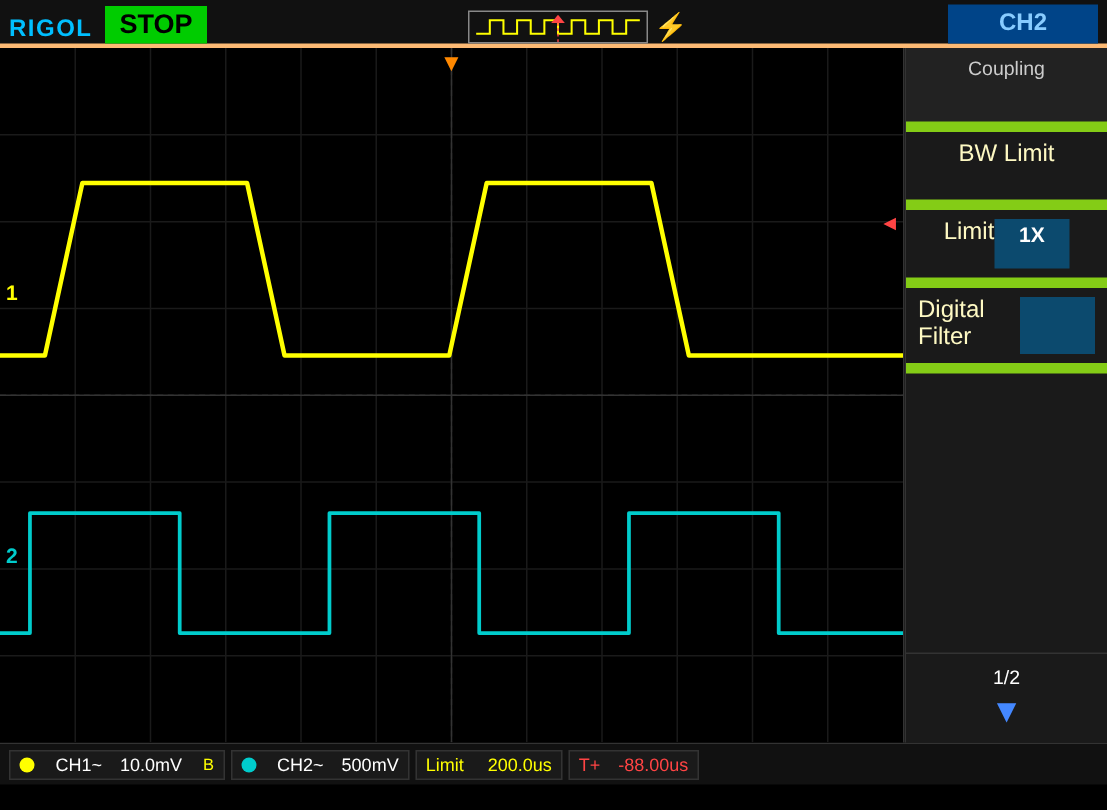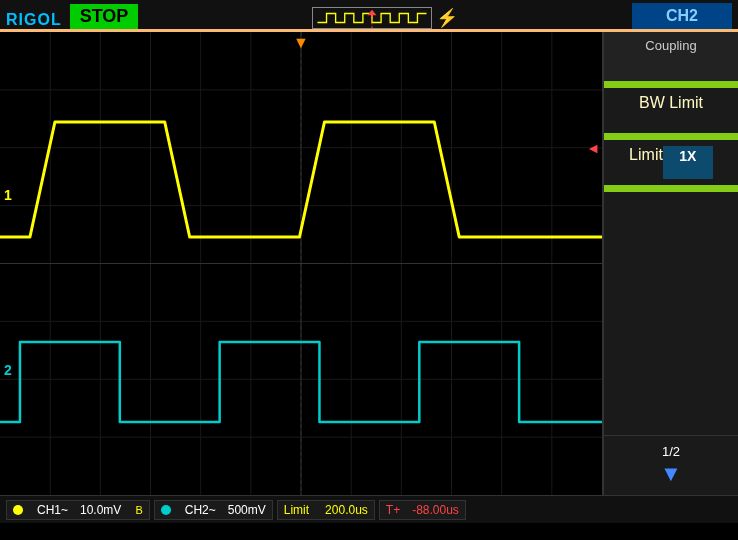--- a/index.html
+++ b/index.html
@@ -352,20 +352,24 @@
 
     <div class="menu-item">
       <span class="item-label">BW Limit</span>
     </div>
 
     <div class="menu-item">
       <span class="item-label">Limit</span>
       <span class="item-value">1X</span>
     </div>
 
+    <div class="menu-item">
+      <span class="item-label">Digital Filter</span>
+      <span class="item-value"></span>
+    </div>
 
     <div id="pagination">
       <span>1/2</span>
       <span id="page-down-arrow">▼</span>
     </div>
 
   </div>
 
 </div>
 

